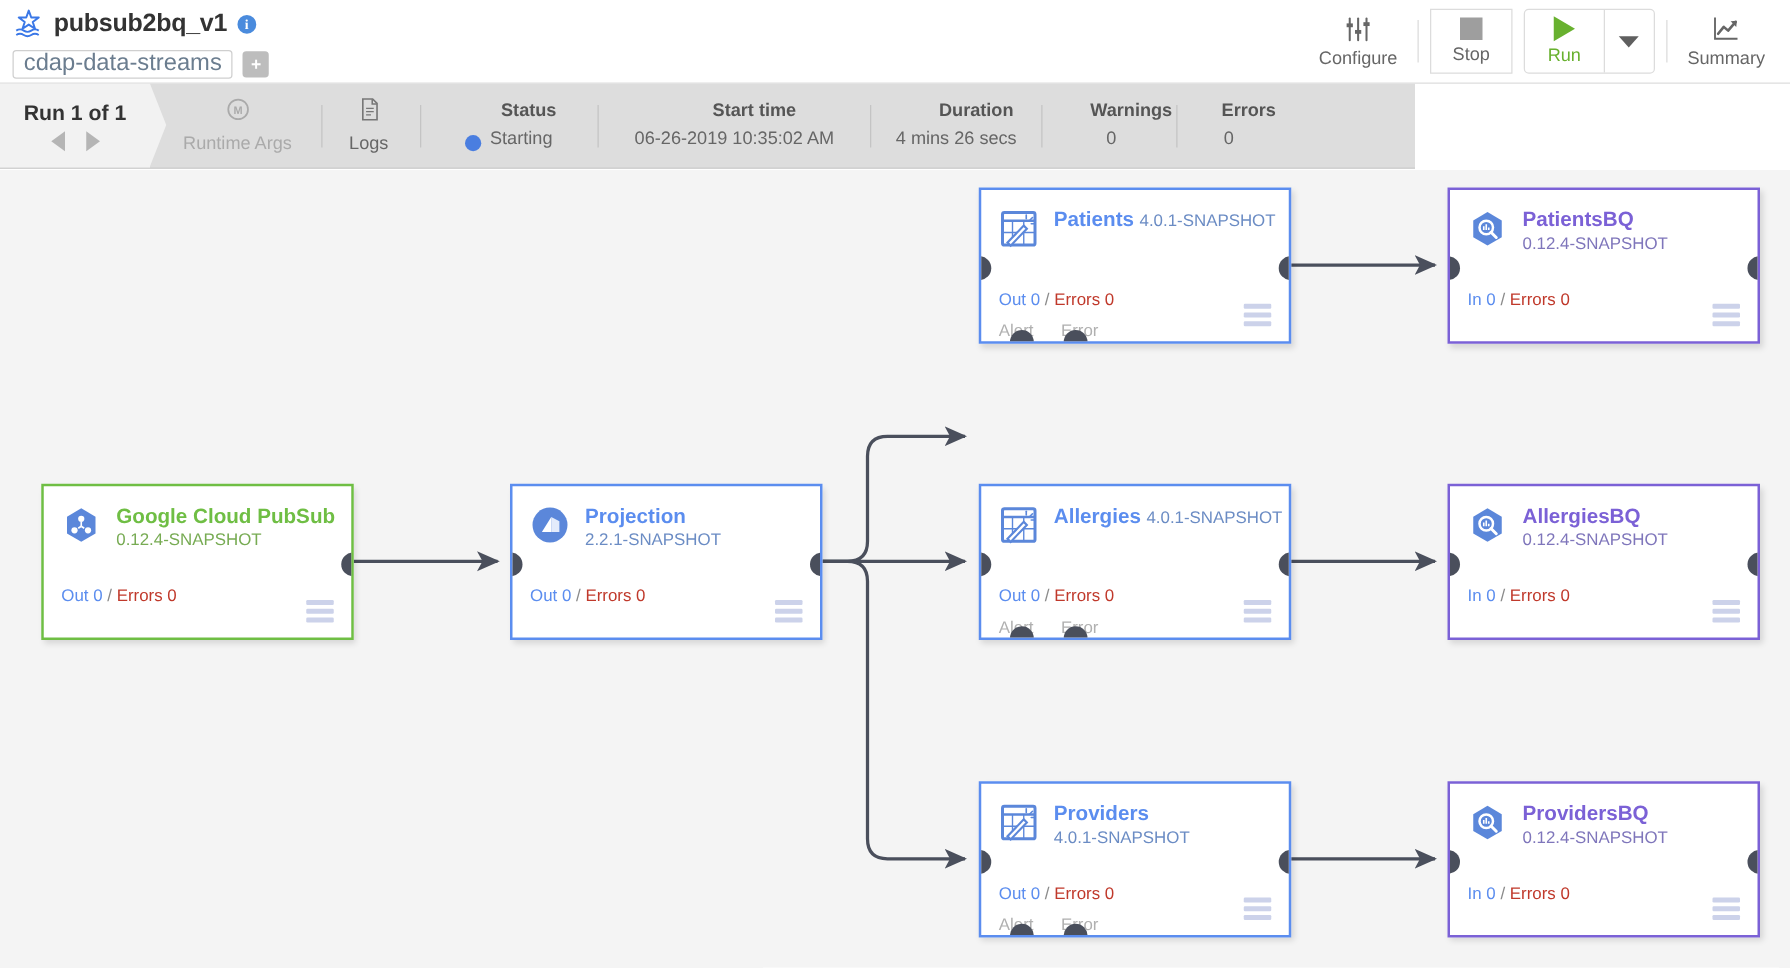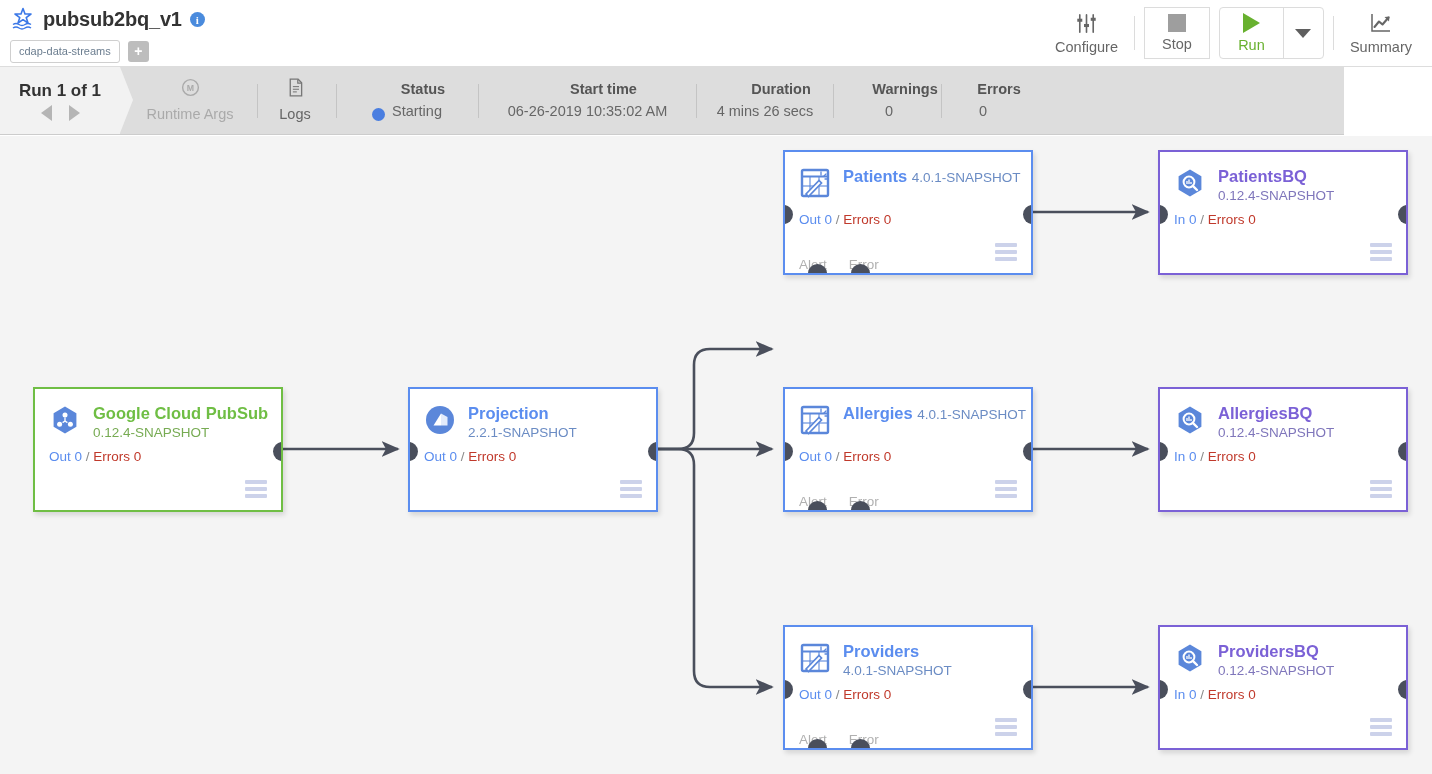--- a/index.html
+++ b/index.html
@@ -27,21 +27,21 @@
   #info-badge {
     width: 15px; height: 15px; border-radius: 50%;
     background: #4a8bdd; color: #ffffff;
     font-size: 11px; font-weight: bold; font-family: "Liberation Serif", serif;
     display: flex; align-items: center; justify-content: center;
     margin-left: 8px; margin-top: 1px;
   }
   .tag-row { display: flex; align-items: center; margin-top: 7px; }
   #pipeline-tag {
     border: 1px solid #cfcfcf; border-radius: 3px;
-    padding: 3px 8px 4px 8px; font-size: 11px; color: #6b7d8f;
+    padding: 3px 8px 4px 8px; font-size: 19px; color: #6b7d8f;
     background: #ffffff; line-height: 14px;
   }
   #add-tag-button {
     margin-left: 8px; width: 21px; height: 21px;
     background: #bdbdbd; border-radius: 3px; color: #ffffff;
     font-size: 14px; line-height: 20px; text-align: center; font-weight: bold;
   }
 
   
   #toolbar {
@@ -79,21 +79,21 @@
     border-left: 1px solid #dcdcdc;
   }
   .caret-down {
     width: 0; height: 0; border-left: 8px solid transparent;
     border-right: 8px solid transparent; border-top: 9px solid #5f5f5f;
   }
 
   
   #status-bar {
     position: absolute; left: 0; top: 67px;
-    width: 1344px; height: 68px;
+    width: 1132px; height: 68px;
     background: #dddddd;
     border-bottom: 1px solid #cccccc;
     padding-left: 12px;
   }
   #run-counter-panel {
     position: absolute; left: 0; top: 0; width: 120px; height: 67px;
     background: #f2f2f2; display: flex; flex-direction: column;
     align-items: center; justify-content: center;
   }
   #run-counter-panel::after {
@@ -147,21 +147,21 @@
     white-space: nowrap; line-height: 20px;
   }
   .node.source .node-title { color: #6fbe44; }
   .node.sink .node-title { color: #7b61d6; }
   .node-version {
     font-size: 13.5px; color: #6b8cc4; margin-top: 4px; line-height: 17px; white-space: nowrap;
   }
   .node.source .node-version { color: #77ab53; }
   .node.sink .node-version { color: #7f76bb; }
   .node-metrics {
-    position: absolute; left: 14px; top: 60px;
+    position: absolute; left: 14px; top: 80px;
     font-size: 13.5px; line-height: 16px; white-space: nowrap;
   }
   .m-in { color: #5b8def; }
   .m-sep { color: #8a8a8a; }
   .m-err { color: #c0392b; }
   .node-ports-labels {
     position: absolute; left: 14px; top: 105px;
     display: flex; gap: 22px; font-size: 13.5px; color: #b0b0b0; line-height: 16px;
   }
   .hamburger {

